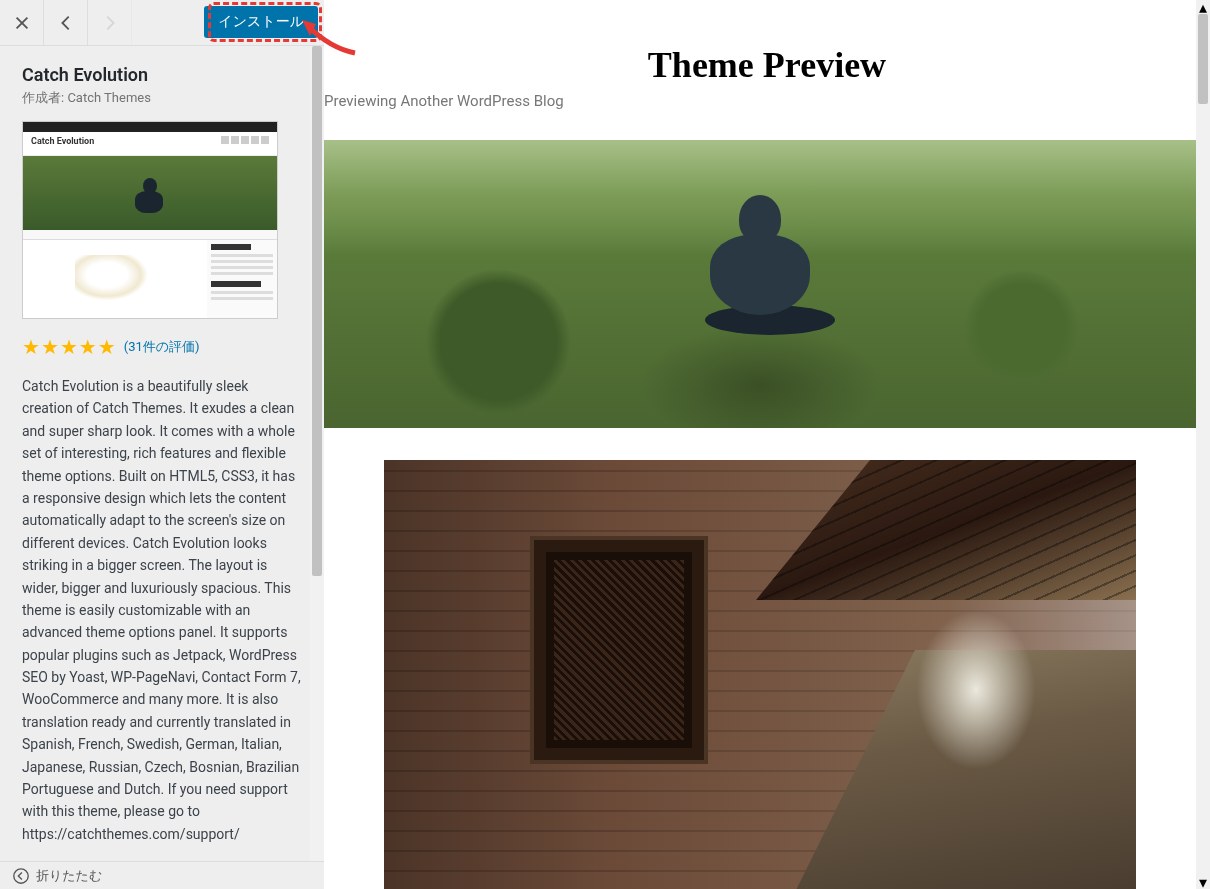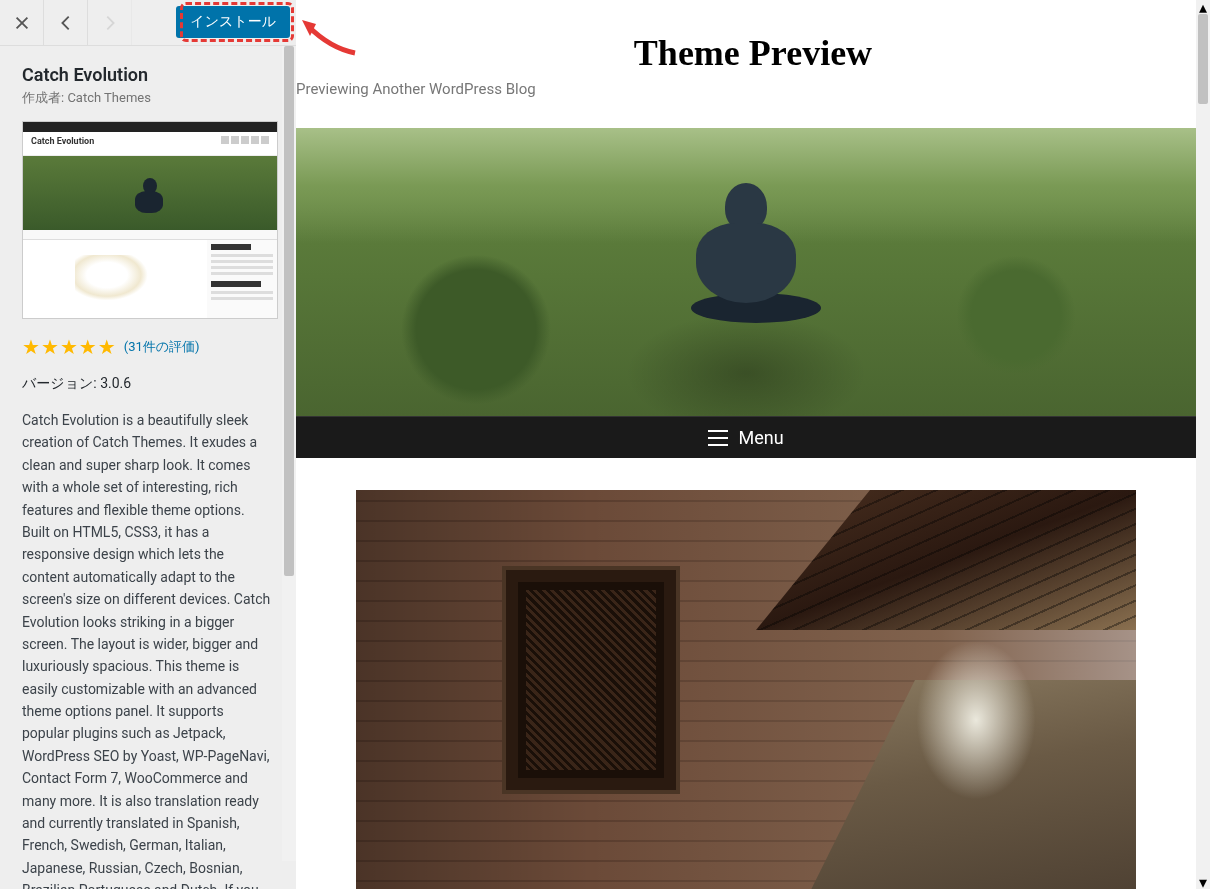--- a/index.html
+++ b/index.html
@@ -1,18 +1,18 @@
 <!DOCTYPE html>
 <html><head>
 <meta charset="utf-8">
 <style>
 * { margin:0; padding:0; box-sizing:border-box; font-family:-apple-system,BlinkMacSystemFont,"Segoe UI",Roboto,sans-serif; }
 body { background:#f1f1f1; width:1210px; height:889px; overflow:hidden; position:relative; }
 .container { display:flex; height:889px; }
-.sidebar { width:296px; background:#eee; position:relative; display:flex; flex-direction:column; }
+.sidebar { width:324px; background:#eee; position:relative; display:flex; flex-direction:column; }
 .toolbar { height:46px; background:#eee; border-bottom:1px solid #ddd; display:flex; align-items:center; position:relative; }
 .tb-btn { width:44px; height:46px; display:flex; align-items:center; justify-content:center; border-right:1px solid #ddd; cursor:pointer; color:#444; }
 .tb-btn svg { width:18px; height:18px; }
 .install-btn { position:absolute; right:6px; top:6px; height:32px; background:#0073aa; color:#fff; border:none; padding:0 14px; font-size:14px; border-radius:3px; cursor:pointer; }
 .highlight-box { position:absolute; right:2px; top:2px; width:114px; height:40px; border:3px dashed #e53935; border-radius:6px; pointer-events:none; }
 .arrow { position:absolute; top:18px; left:300px; width:60px; height:40px; z-index:50; pointer-events:none; }
 .sidebar-content { flex:1; padding:18px 22px; overflow-y:auto; background:#eee; }
 .sidebar-scroll { position:absolute; right:0; top:46px; bottom:28px; width:14px; background:#f1f1f1; }
 .sidebar-scroll-thumb { position:absolute; top:0; left:2px; width:10px; height:530px; background:#c1c1c1; border-radius:2px; }
 .theme-title { font-size:18px; font-weight:600; color:#23282d; margin-bottom:4px; }
@@ -34,21 +34,21 @@
 .star { color:#ffb900; font-size:20px; }
 .rating-link { color:#0073aa; font-size:13px; cursor:pointer; }
 .version { font-size:14px; color:#23282d; margin-bottom:16px; }
 .description { font-size:14px; color:#3c434a; line-height:1.6; }
 .collapse-bar { height:28px; background:#eee; border-top:1px solid #ddd; display:flex; align-items:center; padding:0 12px; gap:6px; color:#555; font-size:13px; cursor:pointer; }
 .collapse-bar svg { width:18px; height:18px; }
 .preview { flex:1; background:#fff; position:relative; overflow:hidden; }
 .preview-scroll { position:absolute; right:0; top:0; bottom:0; width:14px; background:#f1f1f1; z-index:10; }
 .preview-scroll .up,.preview-scroll .down { height:14px; background:#f1f1f1; display:flex; align-items:center; justify-content:center; }
 .preview-scroll-thumb { position:absolute; top:14px; left:2px; width:10px; height:90px; background:#c1c1c1; border-radius:2px; }
-.preview-inner { padding:4px 0 0 0; height:100%; }
+.preview-inner { padding:16px 0 0 0; height:100%; }
 .pv-title { text-align:center; font-size:36px; font-weight:bold; color:#000; padding-top:28px; font-family:Georgia,serif; }
 .pv-tagline { text-align:left; font-size:15px; color:#777; margin-top:6px; margin-bottom:30px; }
 .pv-hero { margin:0 14px 0 0; height:288px; background:linear-gradient(180deg,#6b8a4a 0%,#5a7a3a 40%,#4a6530 100%); position:relative; overflow:hidden; }
 .pv-hero::before { content:''; position:absolute; inset:0; background:
   radial-gradient(ellipse 120px 60px at 50% 85%,rgba(0,0,0,0.25),transparent),
   radial-gradient(circle at 20% 70%,#3d5a28 8%,transparent 10%),
   radial-gradient(circle at 80% 65%,#4a6a30 6%,transparent 8%),
   linear-gradient(180deg,#a8c088 0%,#7a9a55 20%,transparent 40%);
 }
 .buddha { position:absolute; left:50%; top:45%; transform:translate(-50%,-50%); width:110px; height:150px; }
@@ -142,52 +142,52 @@
         <div class="stars">
           <span class="star">★</span>
           <span class="star">★</span>
           <span class="star">★</span>
           <span class="star">★</span>
           <span class="star">★</span>
         </div>
         <span class="rating-link">(31件の評価)</span>
       </div>
 
-      <div class="version">バージョン: 3.0.6</div>
       <div class="description">Catch Evolution is a beautifully sleek creation of Catch Themes. It exudes a clean and super sharp look. It comes with a whole set of interesting, rich features and flexible theme options. Built on HTML5, CSS3, it has a responsive design which lets the content automatically adapt to the screen's size on different devices. Catch Evolution looks striking in a bigger screen. The layout is wider, bigger and luxuriously spacious. This theme is easily customizable with an advanced theme options panel. It supports popular plugins such as Jetpack, WordPress SEO by Yoast, WP-PageNavi, Contact Form 7, WooCommerce and many more. It is also translation ready and currently translated in Spanish, French, Swedish, German, Italian, Japanese, Russian, Czech, Bosnian, Brazilian Portuguese and Dutch. If you need support with this theme, please go to https://catchthemes.com/support/</div>
     </div>
 
     <div class="sidebar-scroll">
       <div class="sidebar-scroll-thumb"></div>
     </div>
 
+    <div class="collapse-bar">
+      <svg viewBox="0 0 20 20">
+          <circle cx="10" cy="10" r="8" fill="none" stroke="#555" stroke-width="1.5"></circle>
+          <path d="M11 6l-4 4 4 4" stroke="#555" stroke-width="1.5" fill="none"></path>
+        </svg>
+      <span>折りたたむ</span>
+    </div>
   </div>
 
   <div class="preview">
     <div class="preview-scroll">
       <div class="up">▴</div>
       <div class="preview-scroll-thumb"></div>
       <div class="down" style="position:absolute;bottom:0;width:100%">▾</div>
     </div>
     <div class="preview-inner">
       <div class="pv-title">Theme Preview</div>
       <div class="pv-tagline">Previewing Another WordPress Blog</div>
 
       <div class="pv-hero">
         <div class="buddha">
           <div class="buddha-head"></div>
           <div class="buddha-body"></div>
           <div class="buddha-base"></div>
         </div>
-      </div>
-      <div class="pv-menu">
-        <svg viewBox="0 0 20 16">
-            <path d="M0 1h20M0 8h20M0 15h20" stroke="#fff" stroke-width="2"></path>
-          </svg>
-        <span class="pv-menu-text">Menu</span>
       </div>
 
       <div class="pv-slider">
         <div class="brick"></div>
         <div class="ceiling"></div>
         <div class="corridor-floor"></div>
         <div class="bright"></div>
         <div class="window"></div>
 
       </div>

